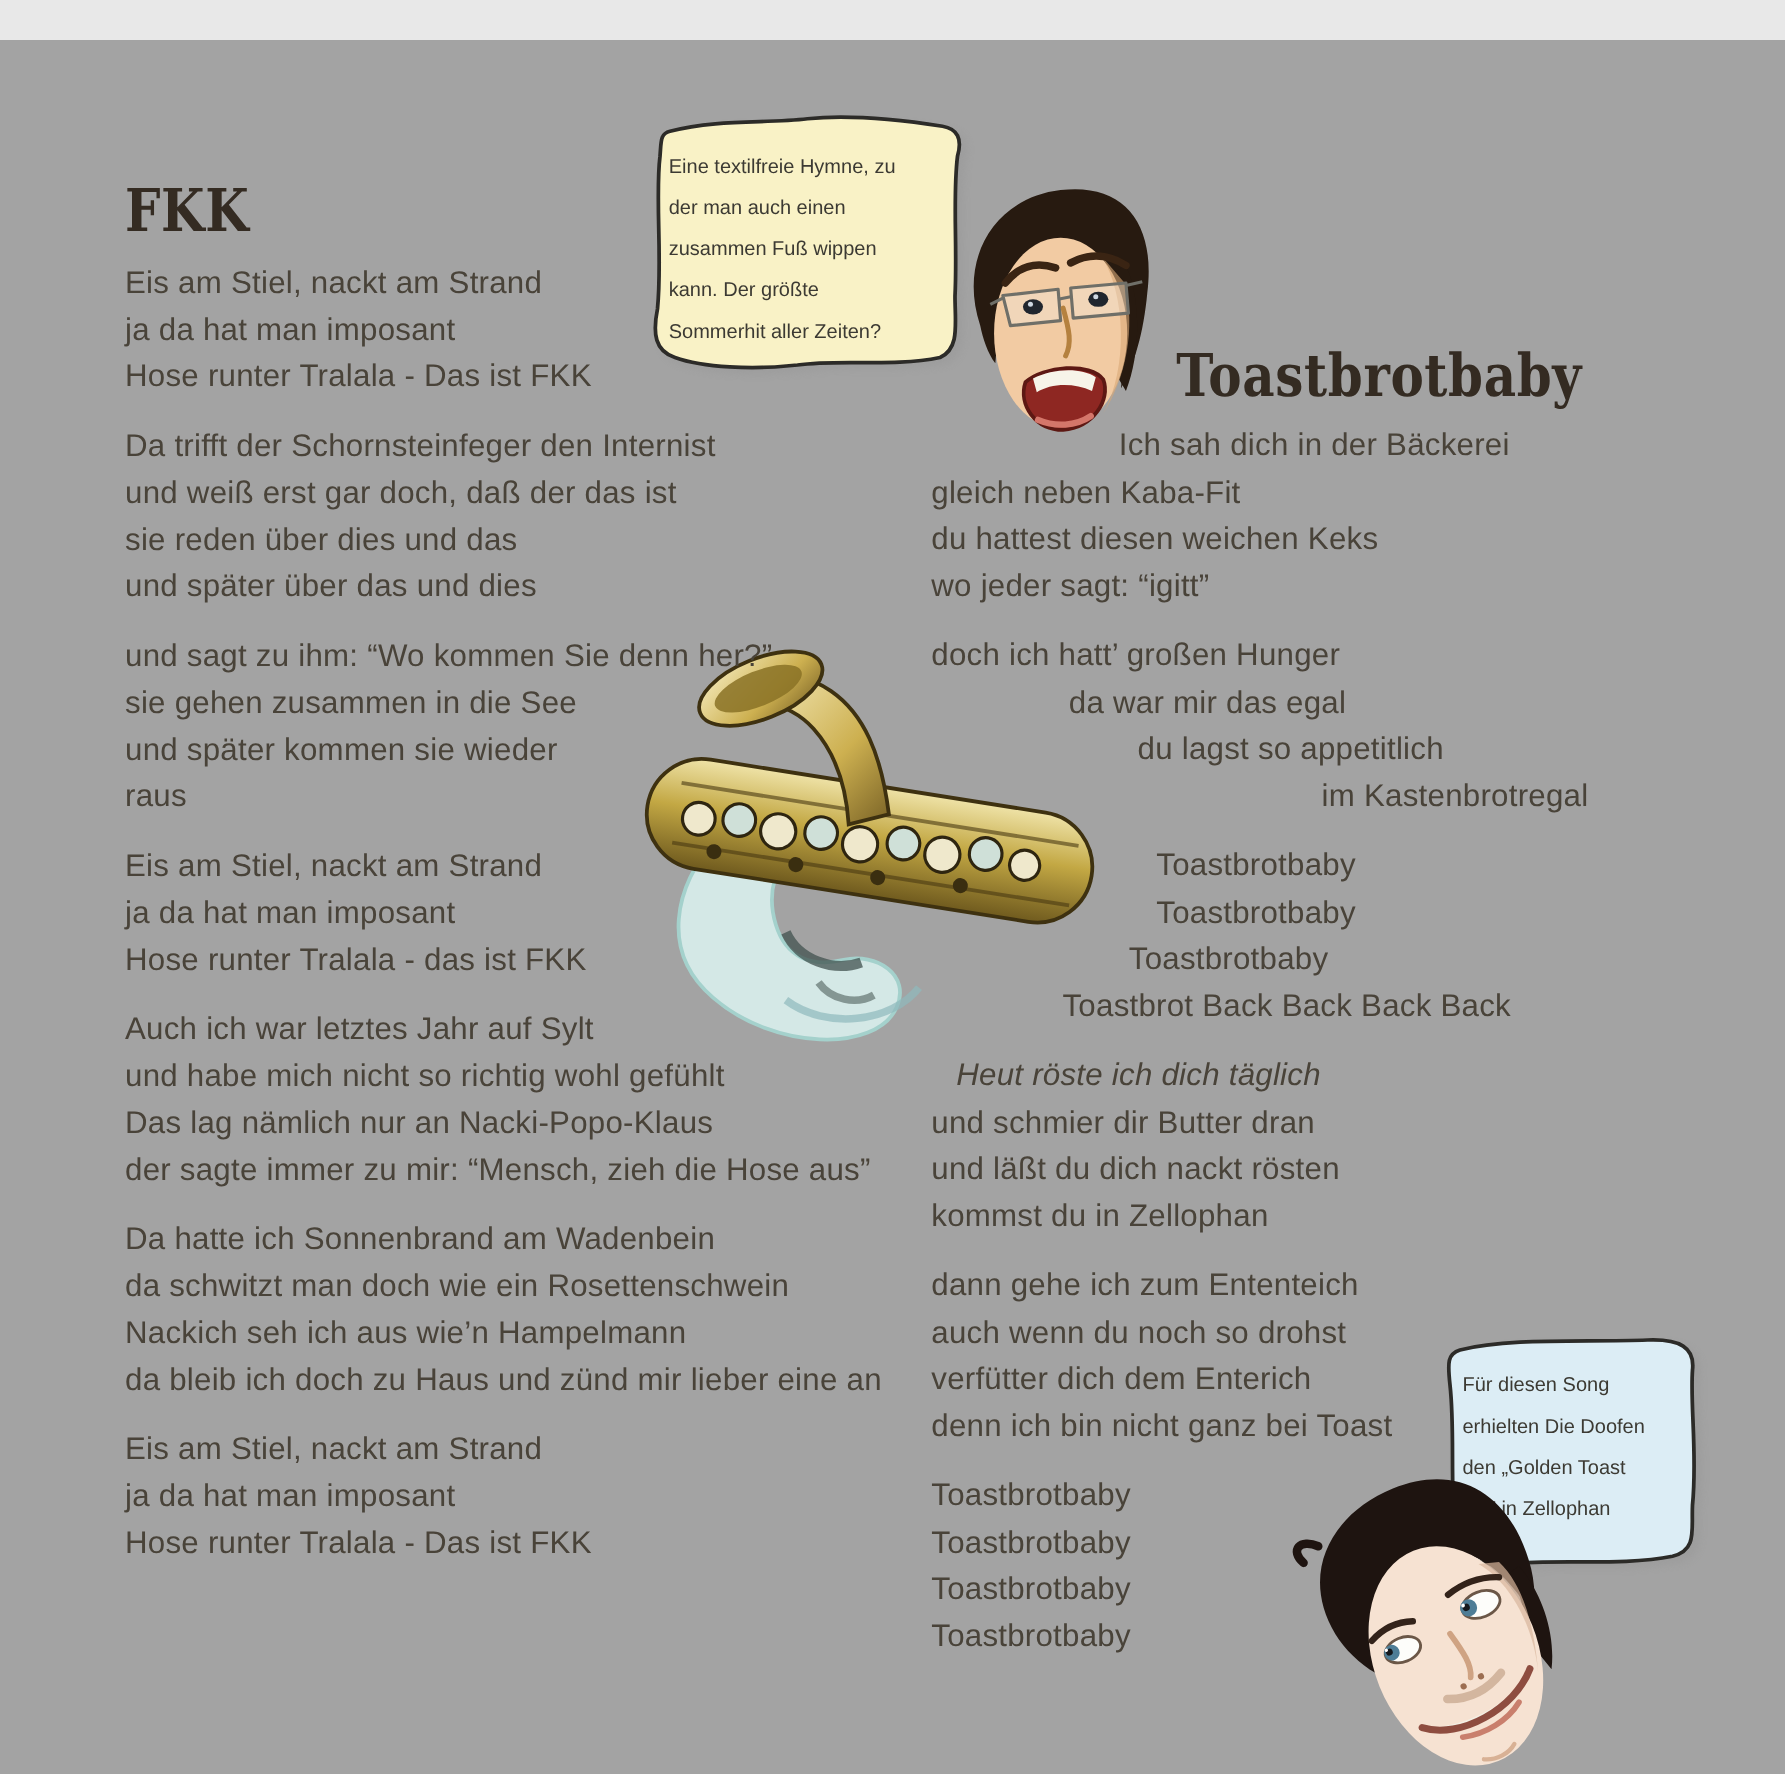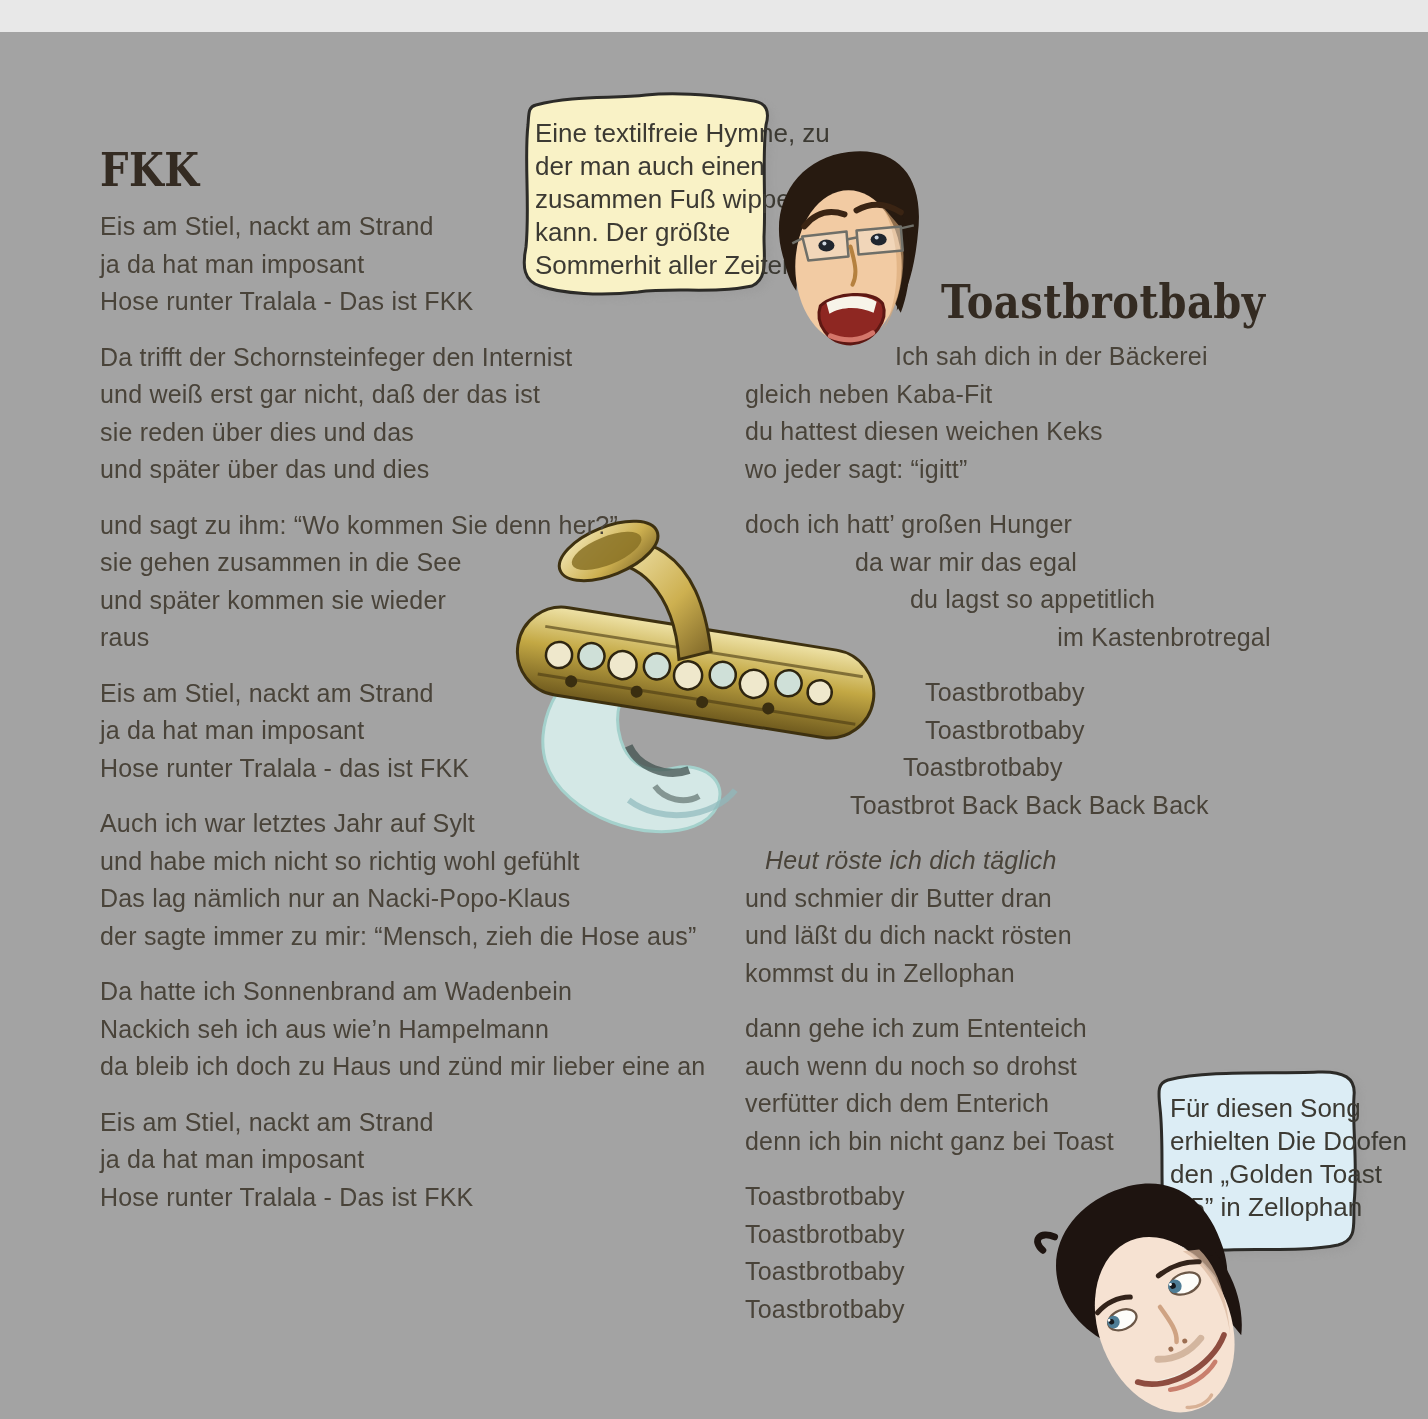--- a/index.html
+++ b/index.html
@@ -12,21 +12,21 @@
   #song-fkk{left:100px;top:88px;width:640px;}
   #song-fkk .song-title{margin-bottom:24px;}
   #song-toast{left:745px;top:220px;width:660px;}
   #song-toast .song-title{margin-left:196px;margin-bottom:22px;}
   .stanza{margin-bottom:18px;}
   .line{white-space:pre;}
   
   .callout{position:absolute;z-index:4;}
   .callout>svg{position:absolute;left:0;top:0;width:100%;height:100%;
                filter:drop-shadow(5px 4px 3px rgba(150,150,150,.45));}
-  .callout-text{position:relative;color:#3c3a33;font-size:26px;line-height:33px;}
+  .callout-text{position:relative;color:#3c3a33;font-size:16px;line-height:33px;}
   #callout-yellow{left:512px;top:55px;width:265px;height:215px;}
   #callout-yellow .callout-text{padding:30px 18px 0 23px;}
   #callout-blue{left:1146px;top:1032px;width:222px;height:192px;}
   #callout-blue .callout-text{padding:28px 14px 0 24px;}
   
   .photo{position:absolute;}
   #saxophone{left:478px;top:466px;width:422px;height:348px;z-index:1;}
   #face-shouting{left:758px;top:110px;width:180px;height:216px;z-index:5;}
   #face-smiling{left:1010px;top:1138px;width:292px;height:278px;z-index:5;}
   svg{display:block;width:100%;height:100%;}
@@ -39,21 +39,21 @@
   <section class="song" id="song-fkk">
     <h1 class="song-title">FKK</h1>
     <div>
         <div class="stanza">
           <div class="line">Eis am Stiel, nackt am Strand</div>
           <div class="line">ja da hat man imposant</div>
           <div class="line">Hose runter Tralala - Das ist FKK</div>
         </div>
         <div class="stanza">
           <div class="line">Da trifft der Schornsteinfeger den Internist</div>
-          <div class="line">und weiß erst gar nicht, daß der das ist</div>
+          <div class="line">und weiß erst gar doch, daß der das ist</div>
           <div class="line">sie reden über dies und das</div>
           <div class="line">und später über das und dies</div>
         </div>
         <div class="stanza">
           <div class="line">und sagt zu ihm: “Wo kommen Sie denn her?”</div>
           <div class="line">sie gehen zusammen in die See</div>
           <div class="line">und später kommen sie wieder</div>
           <div class="line">raus</div>
         </div>
         <div class="stanza">
@@ -62,20 +62,21 @@
           <div class="line">Hose runter Tralala - das ist FKK</div>
         </div>
         <div class="stanza">
           <div class="line">Auch ich war letztes Jahr auf Sylt</div>
           <div class="line">und habe mich nicht so richtig wohl gefühlt</div>
           <div class="line">Das lag nämlich nur an Nacki-Popo-Klaus</div>
           <div class="line">der sagte immer zu mir: “Mensch, zieh die Hose aus”</div>
         </div>
         <div class="stanza">
           <div class="line">Da hatte ich Sonnenbrand am Wadenbein</div>
+          <div class="line">da schwitzt man doch wie ein Rosettenschwein</div>
           <div class="line">Nackich seh ich aus wie’n Hampelmann</div>
           <div class="line">da bleib ich doch zu Haus und zünd mir lieber eine an</div>
         </div>
         <div class="stanza">
           <div class="line">Eis am Stiel, nackt am Strand</div>
           <div class="line">ja da hat man imposant</div>
           <div class="line">Hose runter Tralala - Das ist FKK</div>
         </div>
       </div>
   </section>

